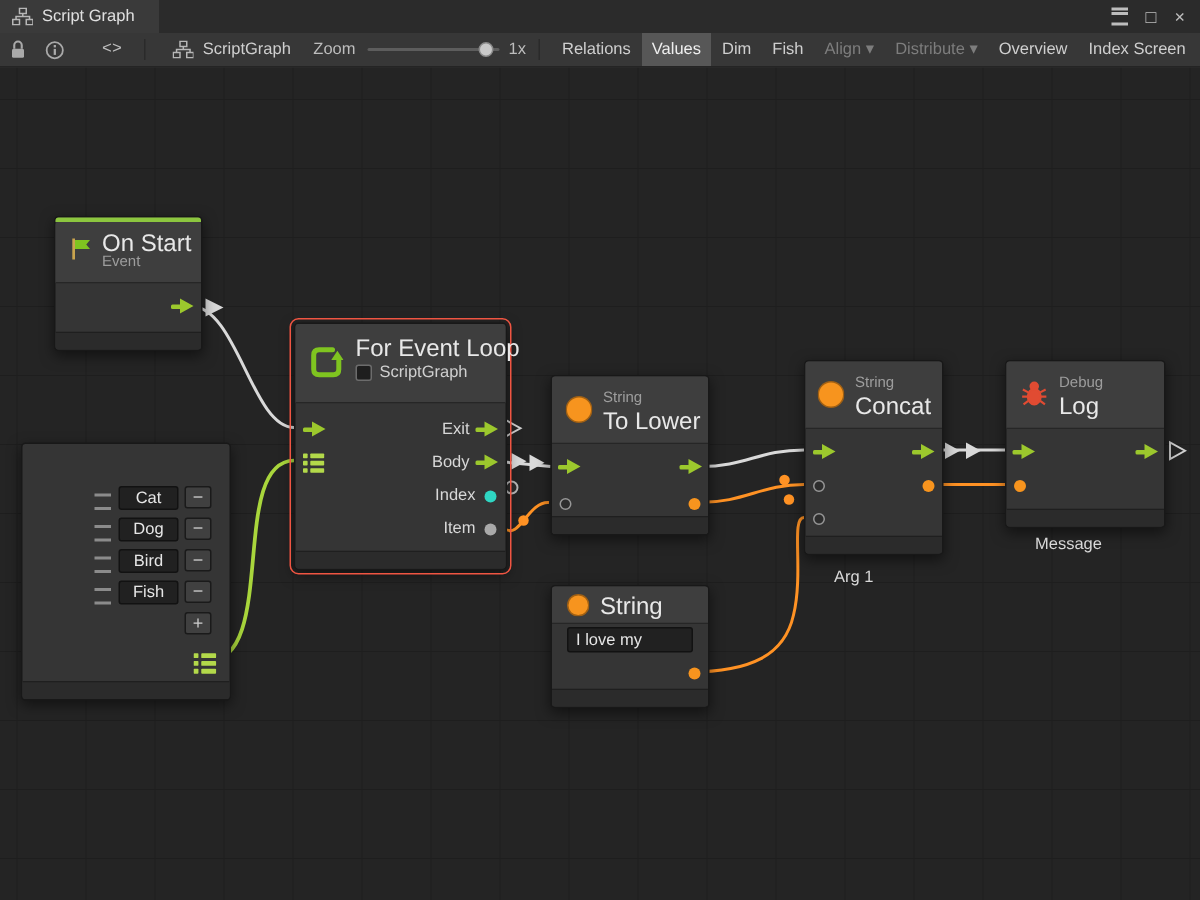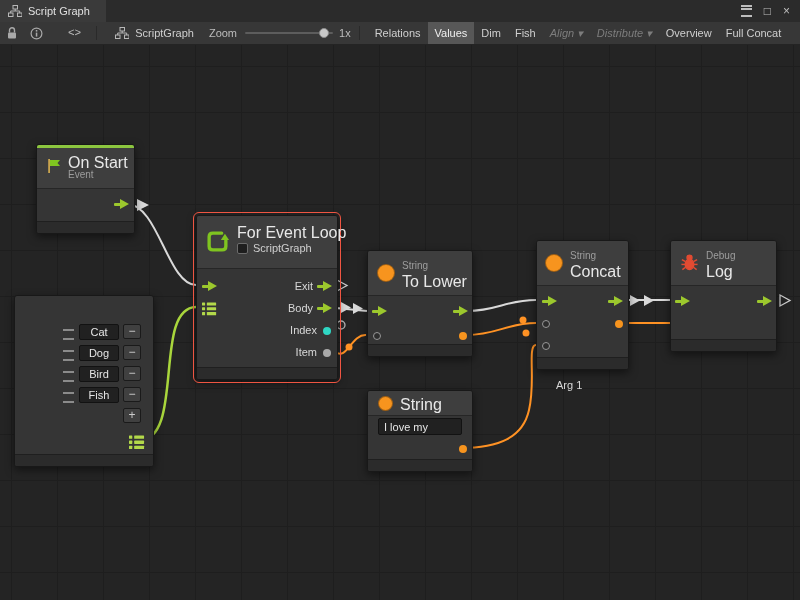--- a/index.html
+++ b/index.html
@@ -17,21 +17,21 @@
         position:relative;display:inline-block;}
   .hamb::after{content:"";position:absolute;left:0;right:0;top:1px;height:2px;background:#bdbdbd;}
   
   .toolbar{position:absolute;top:22px;left:0;right:0;height:22px;background:#373737;
            border-bottom:1px solid #242424;display:flex;align-items:center;
            font-size:11px;color:#cfcfcf;z-index:5;}
   .tb-sep{width:1px;height:14px;background:#2a2a2a;margin:0 8px;}
   .tb-ico{display:flex;align-items:center;}
   .tb-btn{height:22px;line-height:22px;padding:0 7px;white-space:nowrap;cursor:default;}
   .tb-btn.active{background:#575757;color:#efefef;}
-  .tb-btn.disabled{color:#7d7d7d;font-style:italic;}
+  .tb-btn.disabled{color:#7d7d7d;}
   .slider{position:relative;width:88px;height:22px;margin-left:8px;}
   .slider .track{position:absolute;left:0;right:0;top:10px;height:2px;background:#5d5d5d;border-radius:1px;}
   .slider .knob{position:absolute;left:74px;top:6px;width:10px;height:10px;border-radius:50%;
                 background:#c9c9c9;border:1px solid #8a8a8a;box-sizing:border-box;}
   
   .canvas{position:absolute;left:0;top:44px;width:800px;height:556px;background-color:#242424;
           background-image:linear-gradient(#1e1e1e 1px,transparent 1px),
                            linear-gradient(90deg,#1e1e1e 1px,transparent 1px);
           background-size:46px 46px;background-position:11px 22px;z-index:0;}
   .wires{position:absolute;left:0;top:0;width:800px;height:600px;z-index:1;pointer-events:none;}
@@ -137,21 +137,21 @@
     </span>
     <span style="margin-left:6px;color:#bdbdbd">1x</span>
     <span class="tb-sep"></span>
     <span class="tb-btn">Relations</span>
     <span class="tb-btn active">Values</span>
     <span class="tb-btn">Dim</span>
     <span class="tb-btn">Fish</span>
     <span class="tb-btn disabled"><span>Align</span> <span>▾</span></span>
     <span class="tb-btn disabled"><span>Distribute</span> <span>▾</span></span>
     <span class="tb-btn">Overview</span>
-    <span class="tb-btn" style="margin-right:2px">Full Concat</span>
+    <span class="tb-btn" style="margin-right:2px">Index Screen</span>
   </div>
 
   <div class="canvas"></div>
 
   <svg class="wires" viewBox="0 0 800 600">
 
     <path d="M127,204 C158,204 168,285 196,285" stroke="#d9d9d9" stroke-width="2" fill="none"></path>
     <polygon points="137,199 137,211 149,205" fill="#d9d9d9"></polygon>
 
     <path d="M138,441 C186,441 152,308 196,307" stroke="#a9d63c" stroke-width="2.5" fill="none"></path>
@@ -344,20 +344,24 @@
     <div class="prow" style="top:50px">
       <span class="farrow" style="left:4px;top:5px">
           <span class="s"></span>
           <span class="t"></span>
         </span>
       <span class="farrow" style="right:4px;top:5px">
           <span class="s"></span>
           <span class="t"></span>
         </span>
     </div>
+    <div class="prow" style="top:72px">
+      <span class="dot orange" style="left:5px;top:7px"></span>
+      <span class="plabel-l">Message</span>
+    </div>
     <div class="nfoot"></div>
   </div>
 
   <div class="node" style="left:367px;top:390px;width:104px;height:80px">
     <div class="nhead" style="height:24px">
       <span class="circle-ico" style="position:absolute;left:10px;top:5px;width:15px;height:15px"></span>
       <span class="ntitle" style="left:32px;top:5px">String</span>
     </div>
     <input class="field" style="left: 10px; top: 27px; width: 84px; height: 17px; text-align: left; padding-left: 5px;" value="I love my">
     <span class="dot orange" style="right:5px;top:54px"></span>

